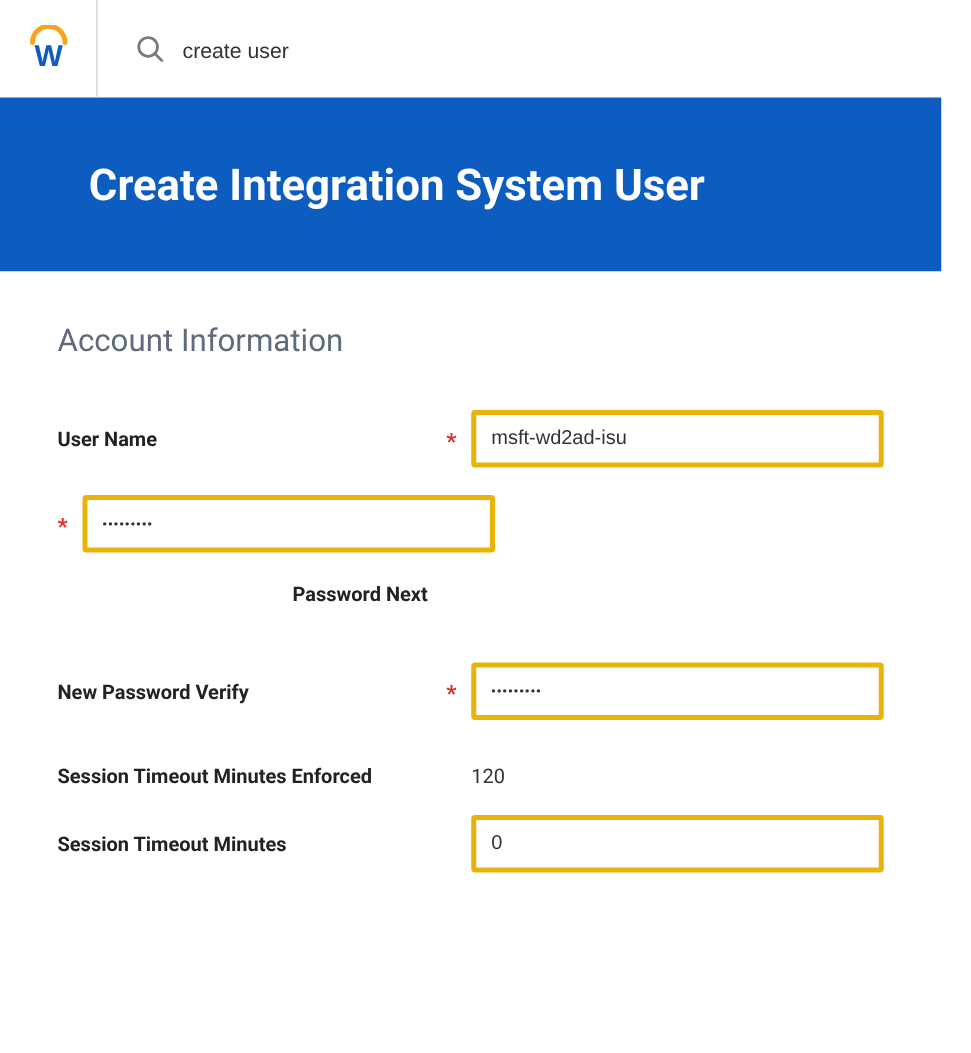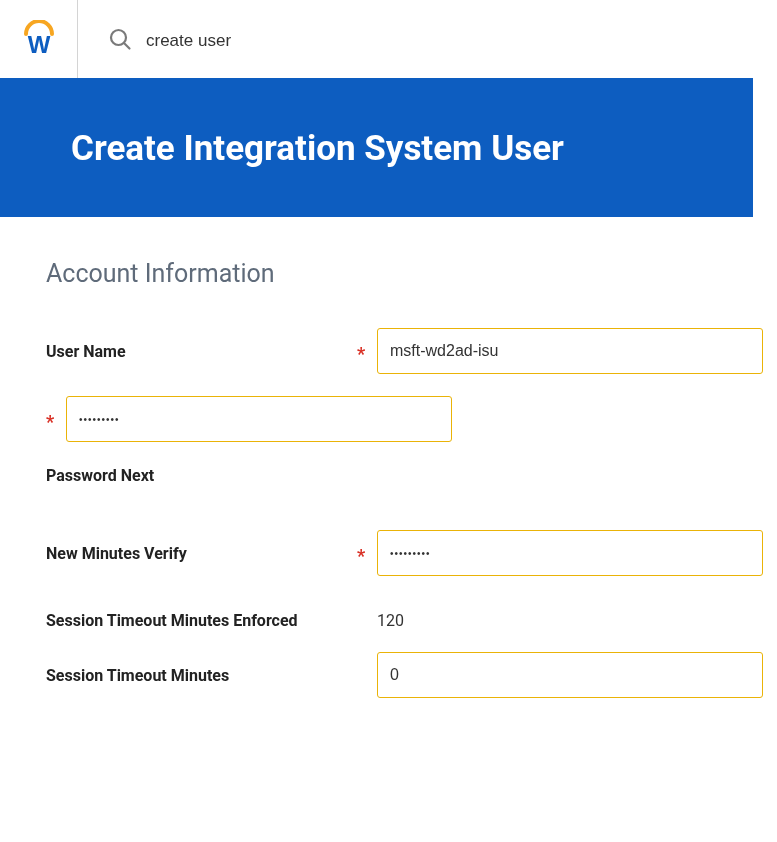--- a/index.html
+++ b/index.html
@@ -68,20 +68,21 @@
       color: #5f6b7a;
       font-size: 25px;
       font-weight: 400;
       margin-bottom: 40px;
     }
     .form-row {
       display: flex;
       align-items: center;
       margin-bottom: 22px;
       min-height: 44px;
+      justify-content: center;
     }
     .form-label {
       width: 311px;
       font-size: 16px;
       font-weight: 700;
       color: #222;
       flex-shrink: 0;
     }
     .req {
       color: #d93025;
@@ -93,23 +94,23 @@
       flex-shrink: 0;
       align-self: center;
       padding-top: 4px;
     }
     .field-col {
       flex: 1;
       display: flex;
       align-items: center;
     }
     .text-input {
-      width: 386px;
+      width: 330px;
       height: 46px;
-      border: 1px solid #eab308;
+      border: 4px solid #eab308;
       border-radius: 3px;
       padding: 0 12px;
       font-size: 16px;
       color: #333;
       outline: none;
     }
     .checkbox-plain {
       width: 24px;
       height: 24px;
       border: 1px solid #b9b9b9;
@@ -180,21 +181,21 @@
       <input class="text-input password-dots" type="text" value="•••••••••" style="">
     </div>
   </div>
 
   <div class="form-row rules-row">
     <div class="form-label">Password Next</div>
     <span class="spacer-req"></span>
   </div>
 
   <div class="form-row">
-    <div class="form-label">New Minutes Verify</div>
+    <div class="form-label">New Password Verify</div>
     <span class="req">*</span>
     <div class="field-col">
       <input class="text-input password-dots" type="text" value="•••••••••" style="">
     </div>
   </div>
 
 
   <div class="form-row" style="margin-bottom:10px;">
     <div class="form-label">Session Timeout Minutes Enforced</div>
     <span class="spacer-req"></span>

